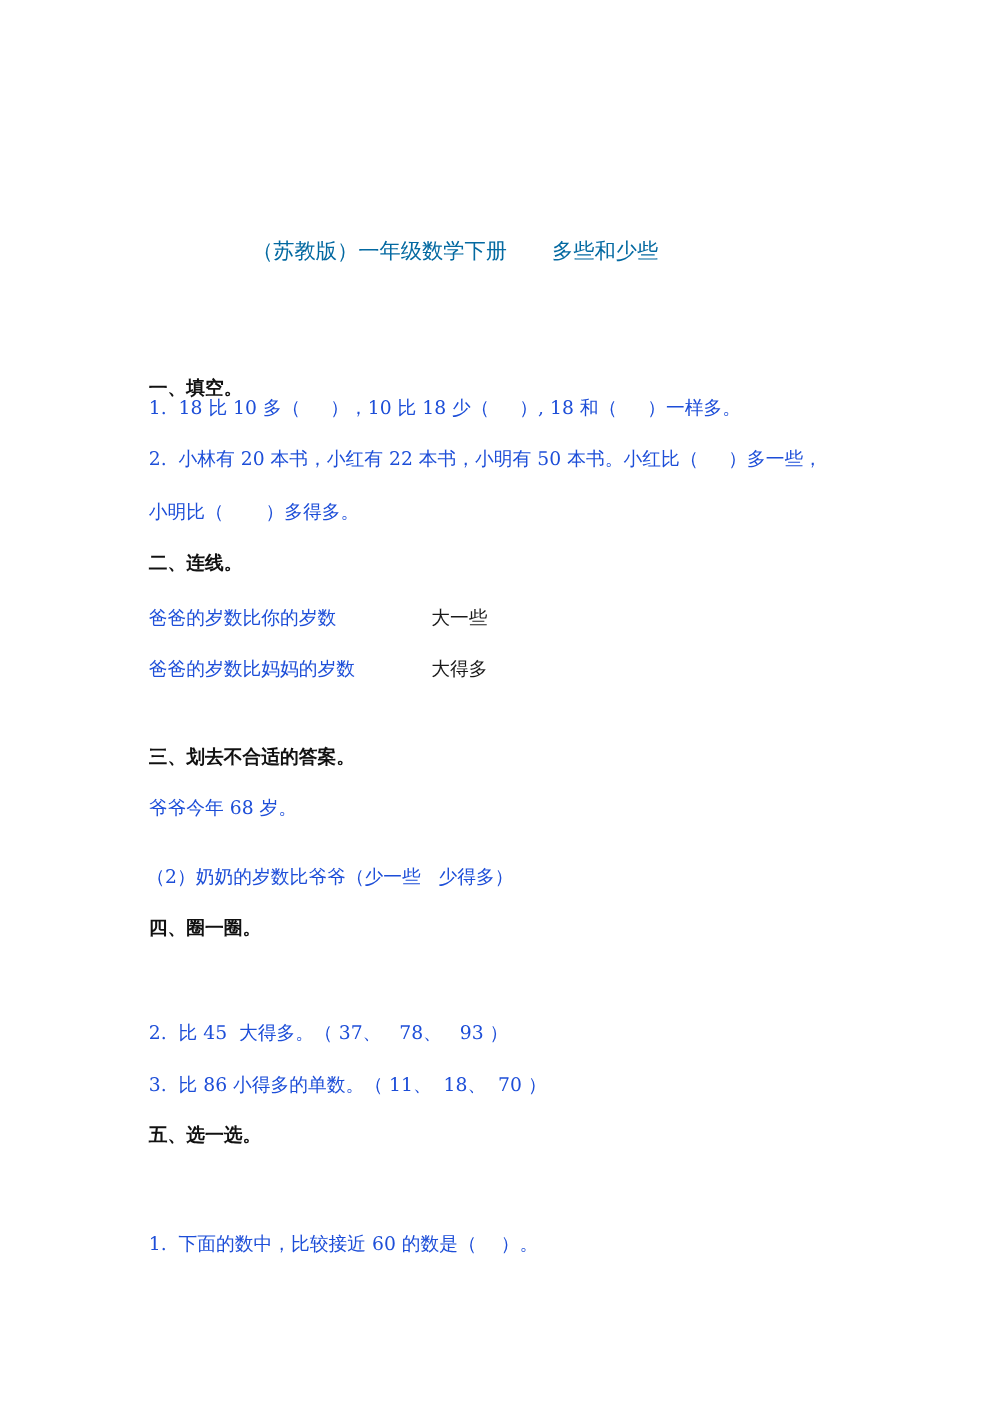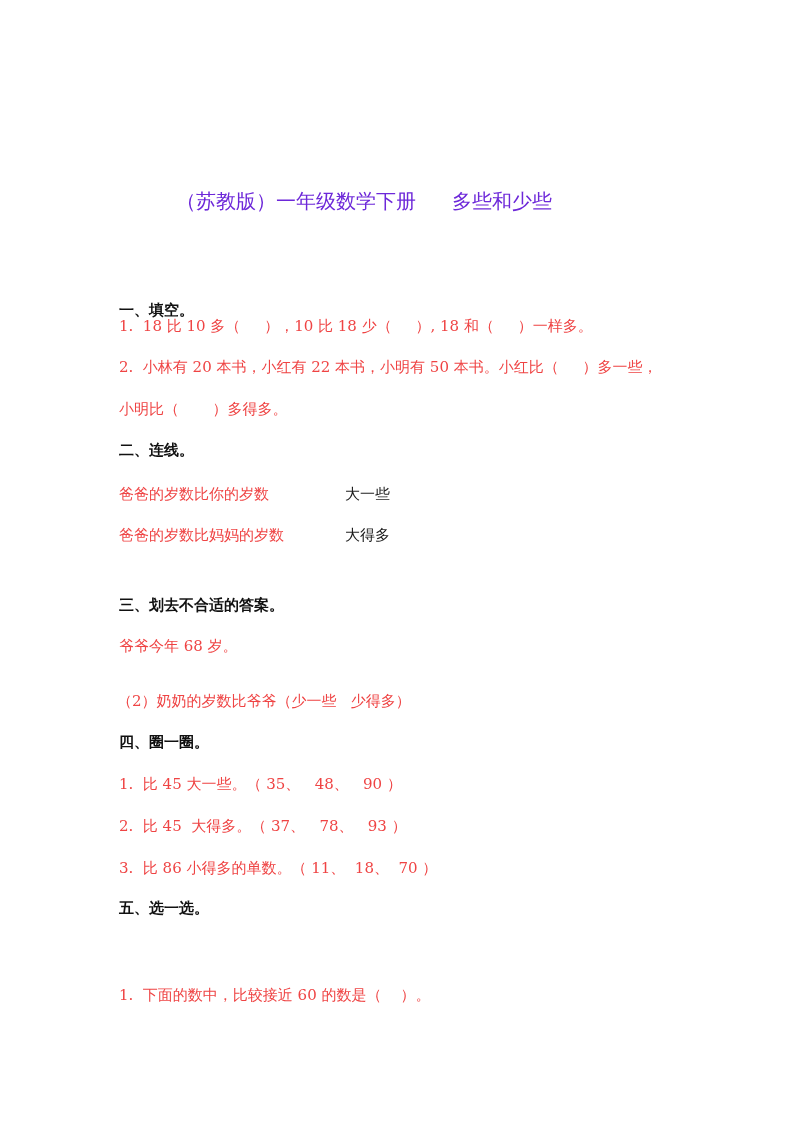--- a/index.html
+++ b/index.html
@@ -20,24 +20,24 @@
       left: 0; top: 0;
       width: 793px; height: 1122px;
     }
     .title {
       position: absolute;
       top: 188px;
       left: 0;
       width: 728px;
       text-align: center;
       font-family: "DejaVu Sans", "Liberation Sans", sans-serif;
-      font-size: 20px;
+      font-size: 17px;
       line-height: 26px;
       white-space: pre;
-      color: #6d28d9;
+      color: #0369a1;
     }
     .title .gap { display: inline-block; width: 36px; }
     .classname {
       position: absolute;
       top: 230px;
       left: 487px;
       font-size: 17px;
       line-height: 24px;
       white-space: pre;
     }
@@ -56,21 +56,21 @@
       font-size: 15px;
       line-height: 20px;
       color: #111;
     }
     .line {
       position: absolute;
       left: 119px;
       font-size: 15px;
       line-height: 20px;
       white-space: pre;
-      color: #ef4444;
+      color: #1d4ed8;
     }
     .line.indent { left: 117px; }
     .right-col {
       position: absolute;
       left: 345px;
       font-size: 15px;
       line-height: 20px;
       white-space: pre;
     }
   </style>
@@ -91,20 +91,19 @@
   <div class="line" style="top:484px;">爸爸的岁数比你的岁数</div>
   <div class="right-col" style="top:484px;">大一些</div>
   <div class="line" style="top:525px;">爸爸的岁数比妈妈的岁数</div>
   <div class="right-col" style="top:525px;">大得多</div>
 
   <div class="heading" style="top:566px;margin-top:31px;">三、划去不合适的答案。</div>
   <div class="line" style="top:608px;margin-top:28px;">爷爷今年 68 岁。</div>
   <div class="line indent" style="top:691px;">（2）奶奶的岁数比爷爷（少一些   少得多）</div>
 
   <div class="heading" style="top:734px;">四、圈一圈。</div>
-  <div class="line" style="top:774px;">1.  比 45 大一些。（ 35、   48、   90 ）</div>
   <div class="line" style="top:816px;">2.  比 45  大得多。（ 37、   78、   93 ）</div>
   <div class="line" style="top:858px;">3.  比 86 小得多的单数。（ 11、  18、  70 ）</div>
 
   <div class="heading" style="top:900px;">五、选一选。</div>
   <div class="line" style="top:985px;">1.  下面的数中，比较接近 60 的数是（    ）。</div>
 
 </div>
 
 </body></html>

